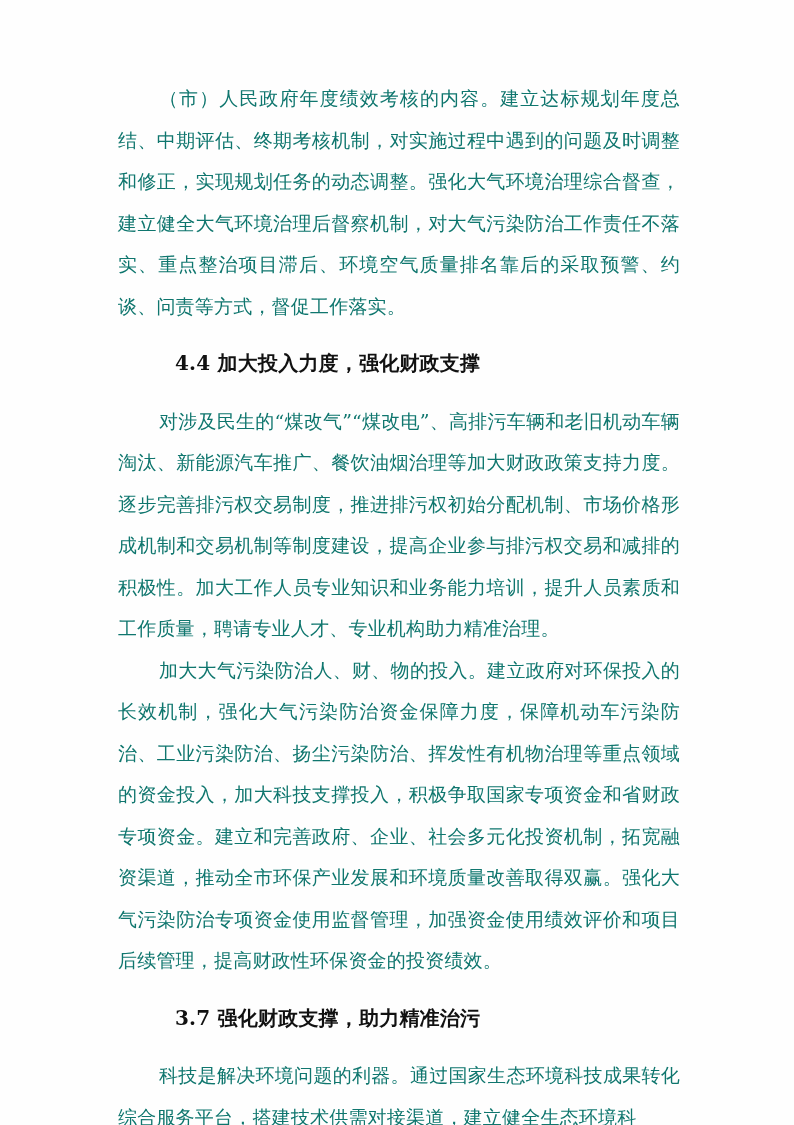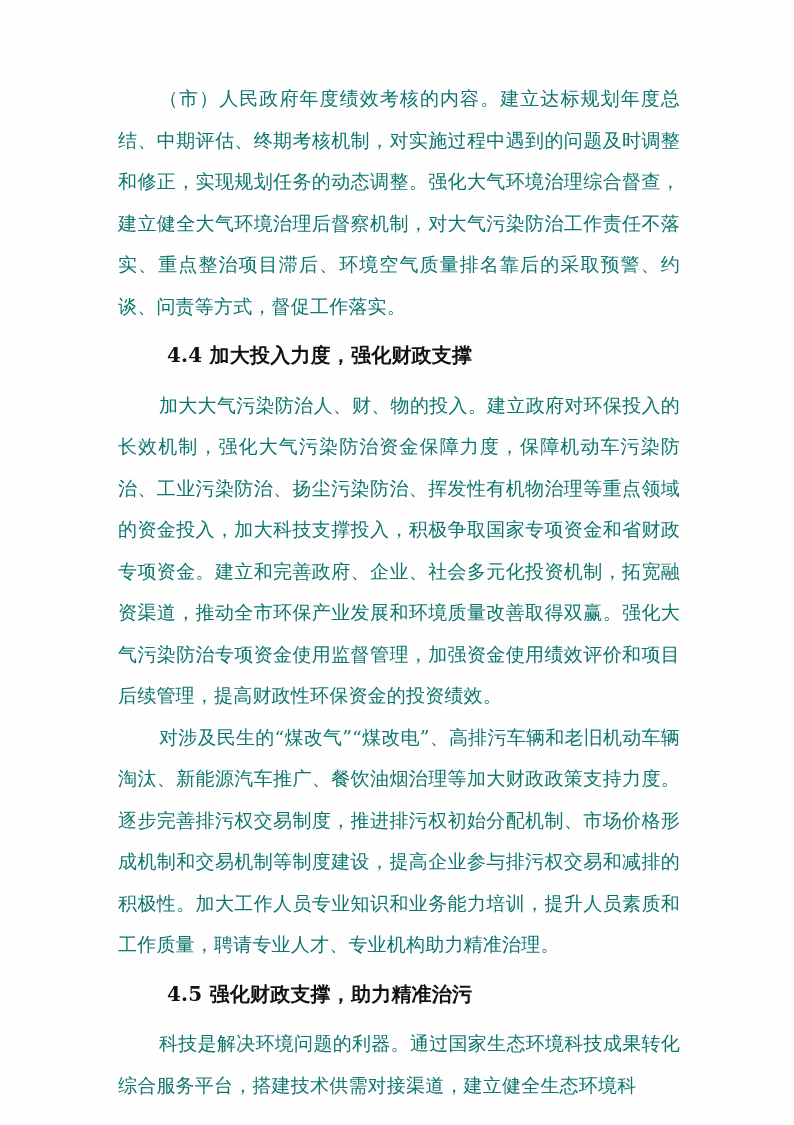--- a/index.html
+++ b/index.html
@@ -36,41 +36,41 @@
     font-family: "DejaVu Serif", serif;
   }
   .indent {
     text-indent: 41px;
   }
   .heading {
     font-size: 20px;
     line-height: 41.5px;
     color: #111;
     font-weight: bold;
-    margin: 8px;
+    margin: 16px;
     text-indent: 41px;
     letter-spacing: 0.2px;
     font-family: "DejaVu Sans", sans-serif;
   }
   .heading .num {
     font-family: "DejaVu Serif", serif;
   }
 </style>
 </head>
 <body>
 
 <div class="page">
   <div class="page-inner">
 
     <p class="para indent">（市）人民政府年度绩效考核的内容。建立达标规划年度总结、中期评估、终期考核机制，对实施过程中遇到的问题及时调整和修正，实现规划任务的动态调整。强化大气环境治理综合督查，建立健全大气环境治理后督察机制，对大气污染防治工作责任不落实、重点整治项目滞后、环境空气质量排名靠后的采取预警、约谈、问责等方式，督促工作落实。</p>
 
     <p class="heading"><span class="num">4.4</span> <span>加大投入力度，强化财政支撑</span></p>
 
+    <p class="para indent">对涉及民生的“煤改气”“煤改电”、高排污车辆和老旧机动车辆淘汰、新能源汽车推广、餐饮油烟治理等加大财政政策支持力度。逐步完善排污权交易制度，推进排污权初始分配机制、市场价格形成机制和交易机制等制度建设，提高企业参与排污权交易和减排的积极性。加大工作人员专业知识和业务能力培训，提升人员素质和工作质量，聘请专业人才、专业机构助力精准治理。</p>
+
     <p class="para indent">加大大气污染防治人、财、物的投入。建立政府对环保投入的长效机制，强化大气污染防治资金保障力度，保障机动车污染防治、工业污染防治、扬尘污染防治、挥发性有机物治理等重点领域的资金投入，加大科技支撑投入，积极争取国家专项资金和省财政专项资金。建立和完善政府、企业、社会多元化投资机制，拓宽融资渠道，推动全市环保产业发展和环境质量改善取得双赢。强化大气污染防治专项资金使用监督管理，加强资金使用绩效评价和项目后续管理，提高财政性环保资金的投资绩效。</p>
 
-    <p class="para indent">对涉及民生的“煤改气”“煤改电”、高排污车辆和老旧机动车辆淘汰、新能源汽车推广、餐饮油烟治理等加大财政政策支持力度。逐步完善排污权交易制度，推进排污权初始分配机制、市场价格形成机制和交易机制等制度建设，提高企业参与排污权交易和减排的积极性。加大工作人员专业知识和业务能力培训，提升人员素质和工作质量，聘请专业人才、专业机构助力精准治理。</p>
-
-    <p class="heading"><span class="num">4.5</span> <span>强化财政支撑，助力精准治污</span></p>
+    <p class="heading"><span class="num">3.7</span> <span>强化财政支撑，助力精准治污</span></p>
 
     <p class="para indent">科技是解决环境问题的利器。通过国家生态环境科技成果转化综合服务平台，搭建技术供需对接渠道，建立健全生态环境科</p>
 
   </div>
 </div>
 
 </body></html>

